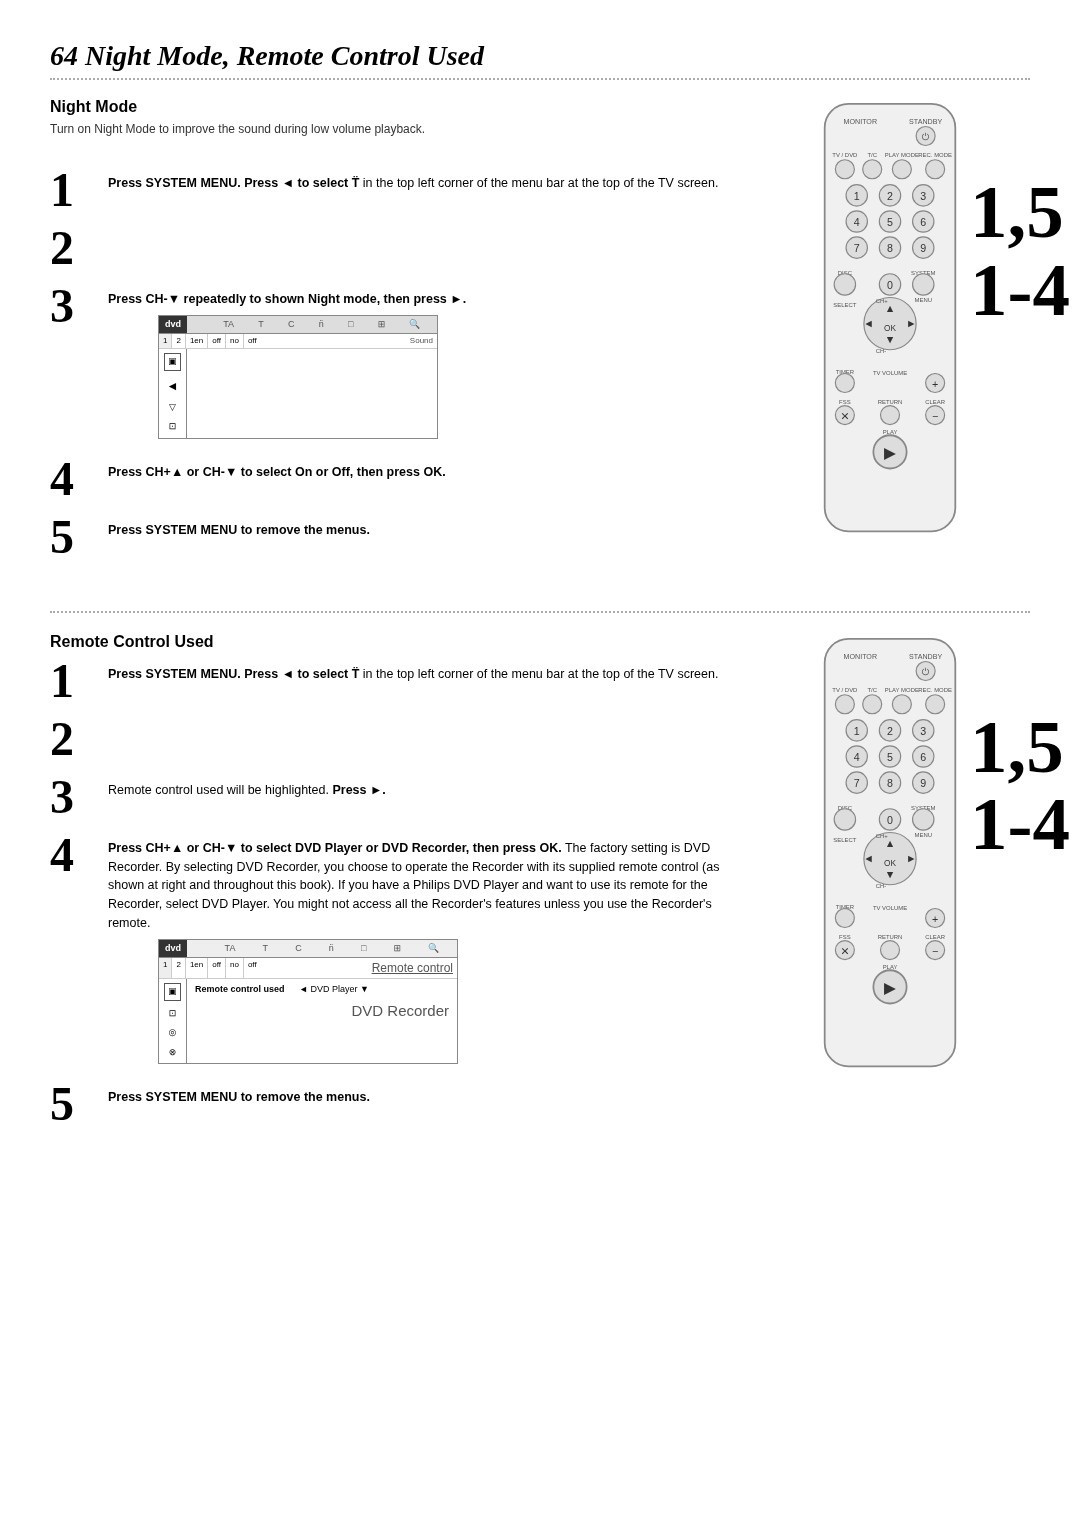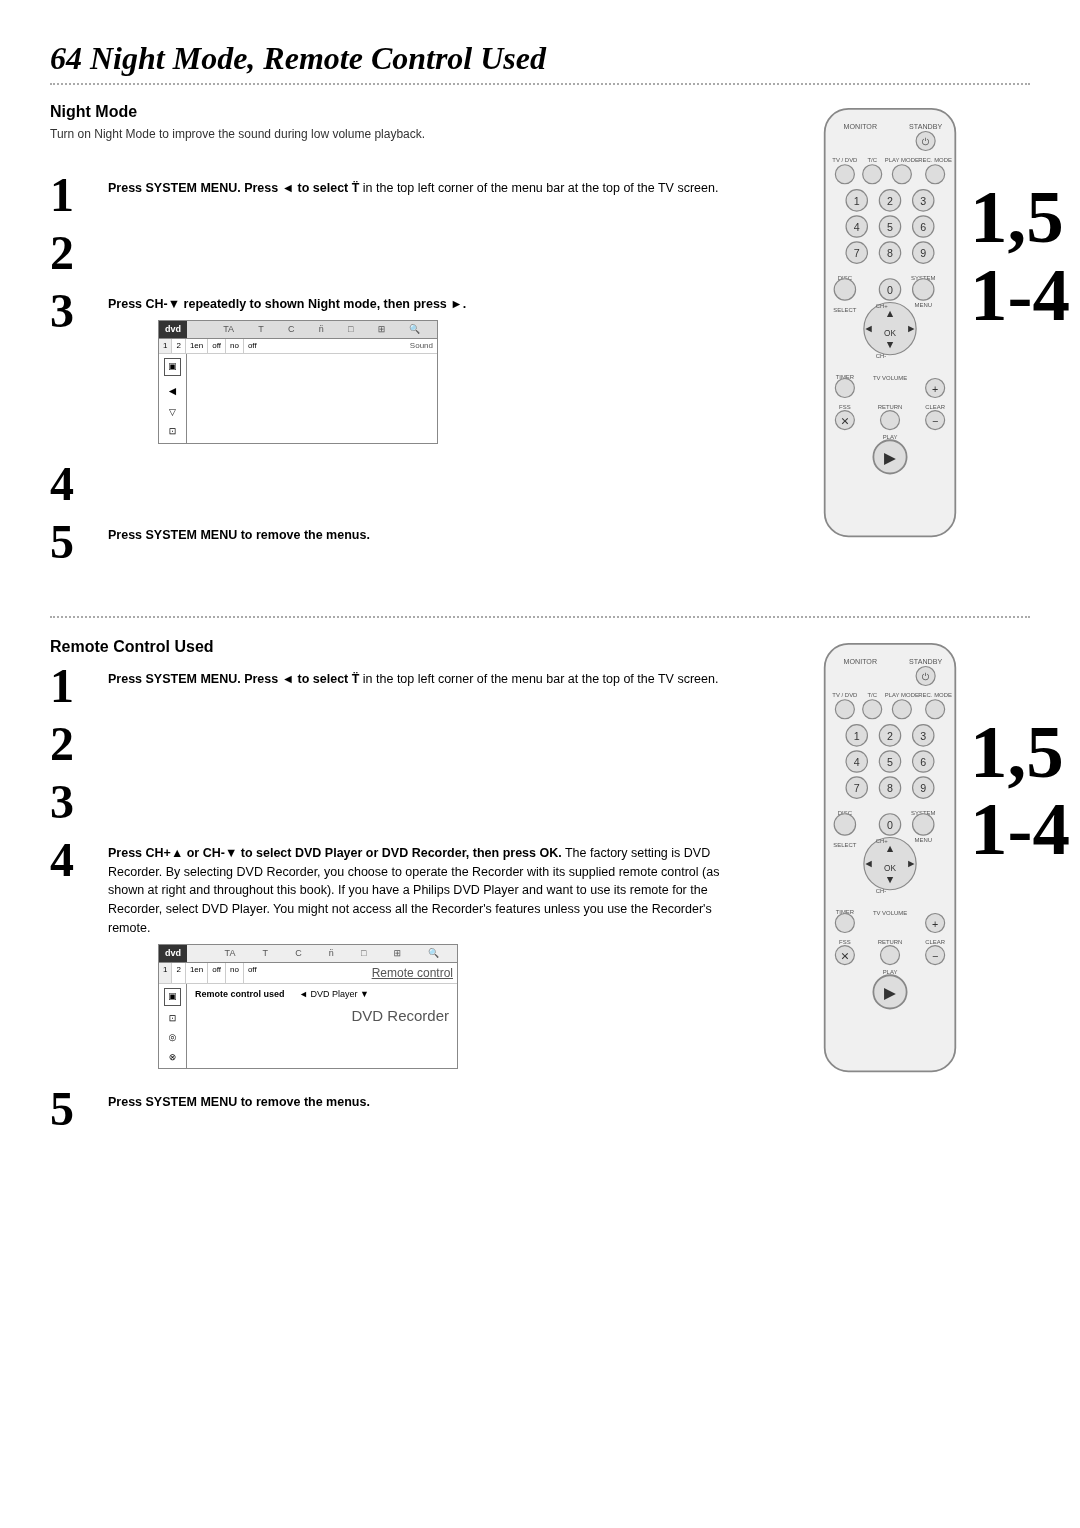--- a/index.html
+++ b/index.html
@@ -7,21 +7,21 @@
       background: #fff;
       font-family: Arial, Helvetica, sans-serif;
       font-size: 13px;
       color: #000;
       width: 1080px;
       min-height: 1528px;
       padding: 40px 50px;
     }
 
     .page-title {
-      font-size: 32px;
+      font-size: 28px;
       font-weight: bold;
       font-style: italic;
       margin-bottom: 6px;
       font-family: Georgia, serif;
     }
 
     .dotted-divider {
       border: none;
       border-top: 2px dotted #aaa;
       margin-bottom: 18px;
@@ -197,20 +197,23 @@
               <div style="font-size:9px;">▽</div>
               <div style="font-size:9px;">⊡</div>
             </div>
           </div>
         </div>
       </div>
     </div>
 
     <div class="step">
       <div class="step-num">4</div>
+      <div class="step-content">
+        <b>Press CH+▲ or CH-▼ to select On or Off, then press OK.</b>
+      </div>
     </div>
 
     <div class="step">
       <div class="step-num">5</div>
       <div class="step-content">
         <b>Press SYSTEM MENU to remove the menus.</b>
       </div>
     </div>
   </div>
 
@@ -314,20 +317,23 @@
         <b>Press SYSTEM MENU. Press ◄ to select T̈</b> in the top left corner of the menu bar at the top of the TV screen.
       </div>
     </div>
 
     <div class="step">
       <div class="step-num">2</div>
     </div>
 
     <div class="step">
       <div class="step-num">3</div>
+      <div class="step-content">
+        Remote control used will be highlighted. <b>Press ►.</b>
+      </div>
     </div>
 
     <div class="step">
       <div class="step-num">4</div>
       <div class="step-content">
         <b>Press CH+▲ or CH-▼ to select DVD Player or DVD Recorder, then press OK.</b> The factory setting is DVD Recorder. By selecting DVD Recorder, you choose to operate the Recorder with its supplied remote control (as shown at right and throughout this book). If you have a Philips DVD Player and want to use its remote for the Recorder, select DVD Player. You might not access all the Recorder's features unless you use the Recorder's remote.
         
         <div class="menu-table" style="width:300px;">
           <div class="menu-table-header" style="display:flex;background:#eee;border-bottom:1px solid #888;">
             <div style="background:#333;color:#fff;padding:2px 6px;font-size:9px;font-weight:bold;">dvd</div>

